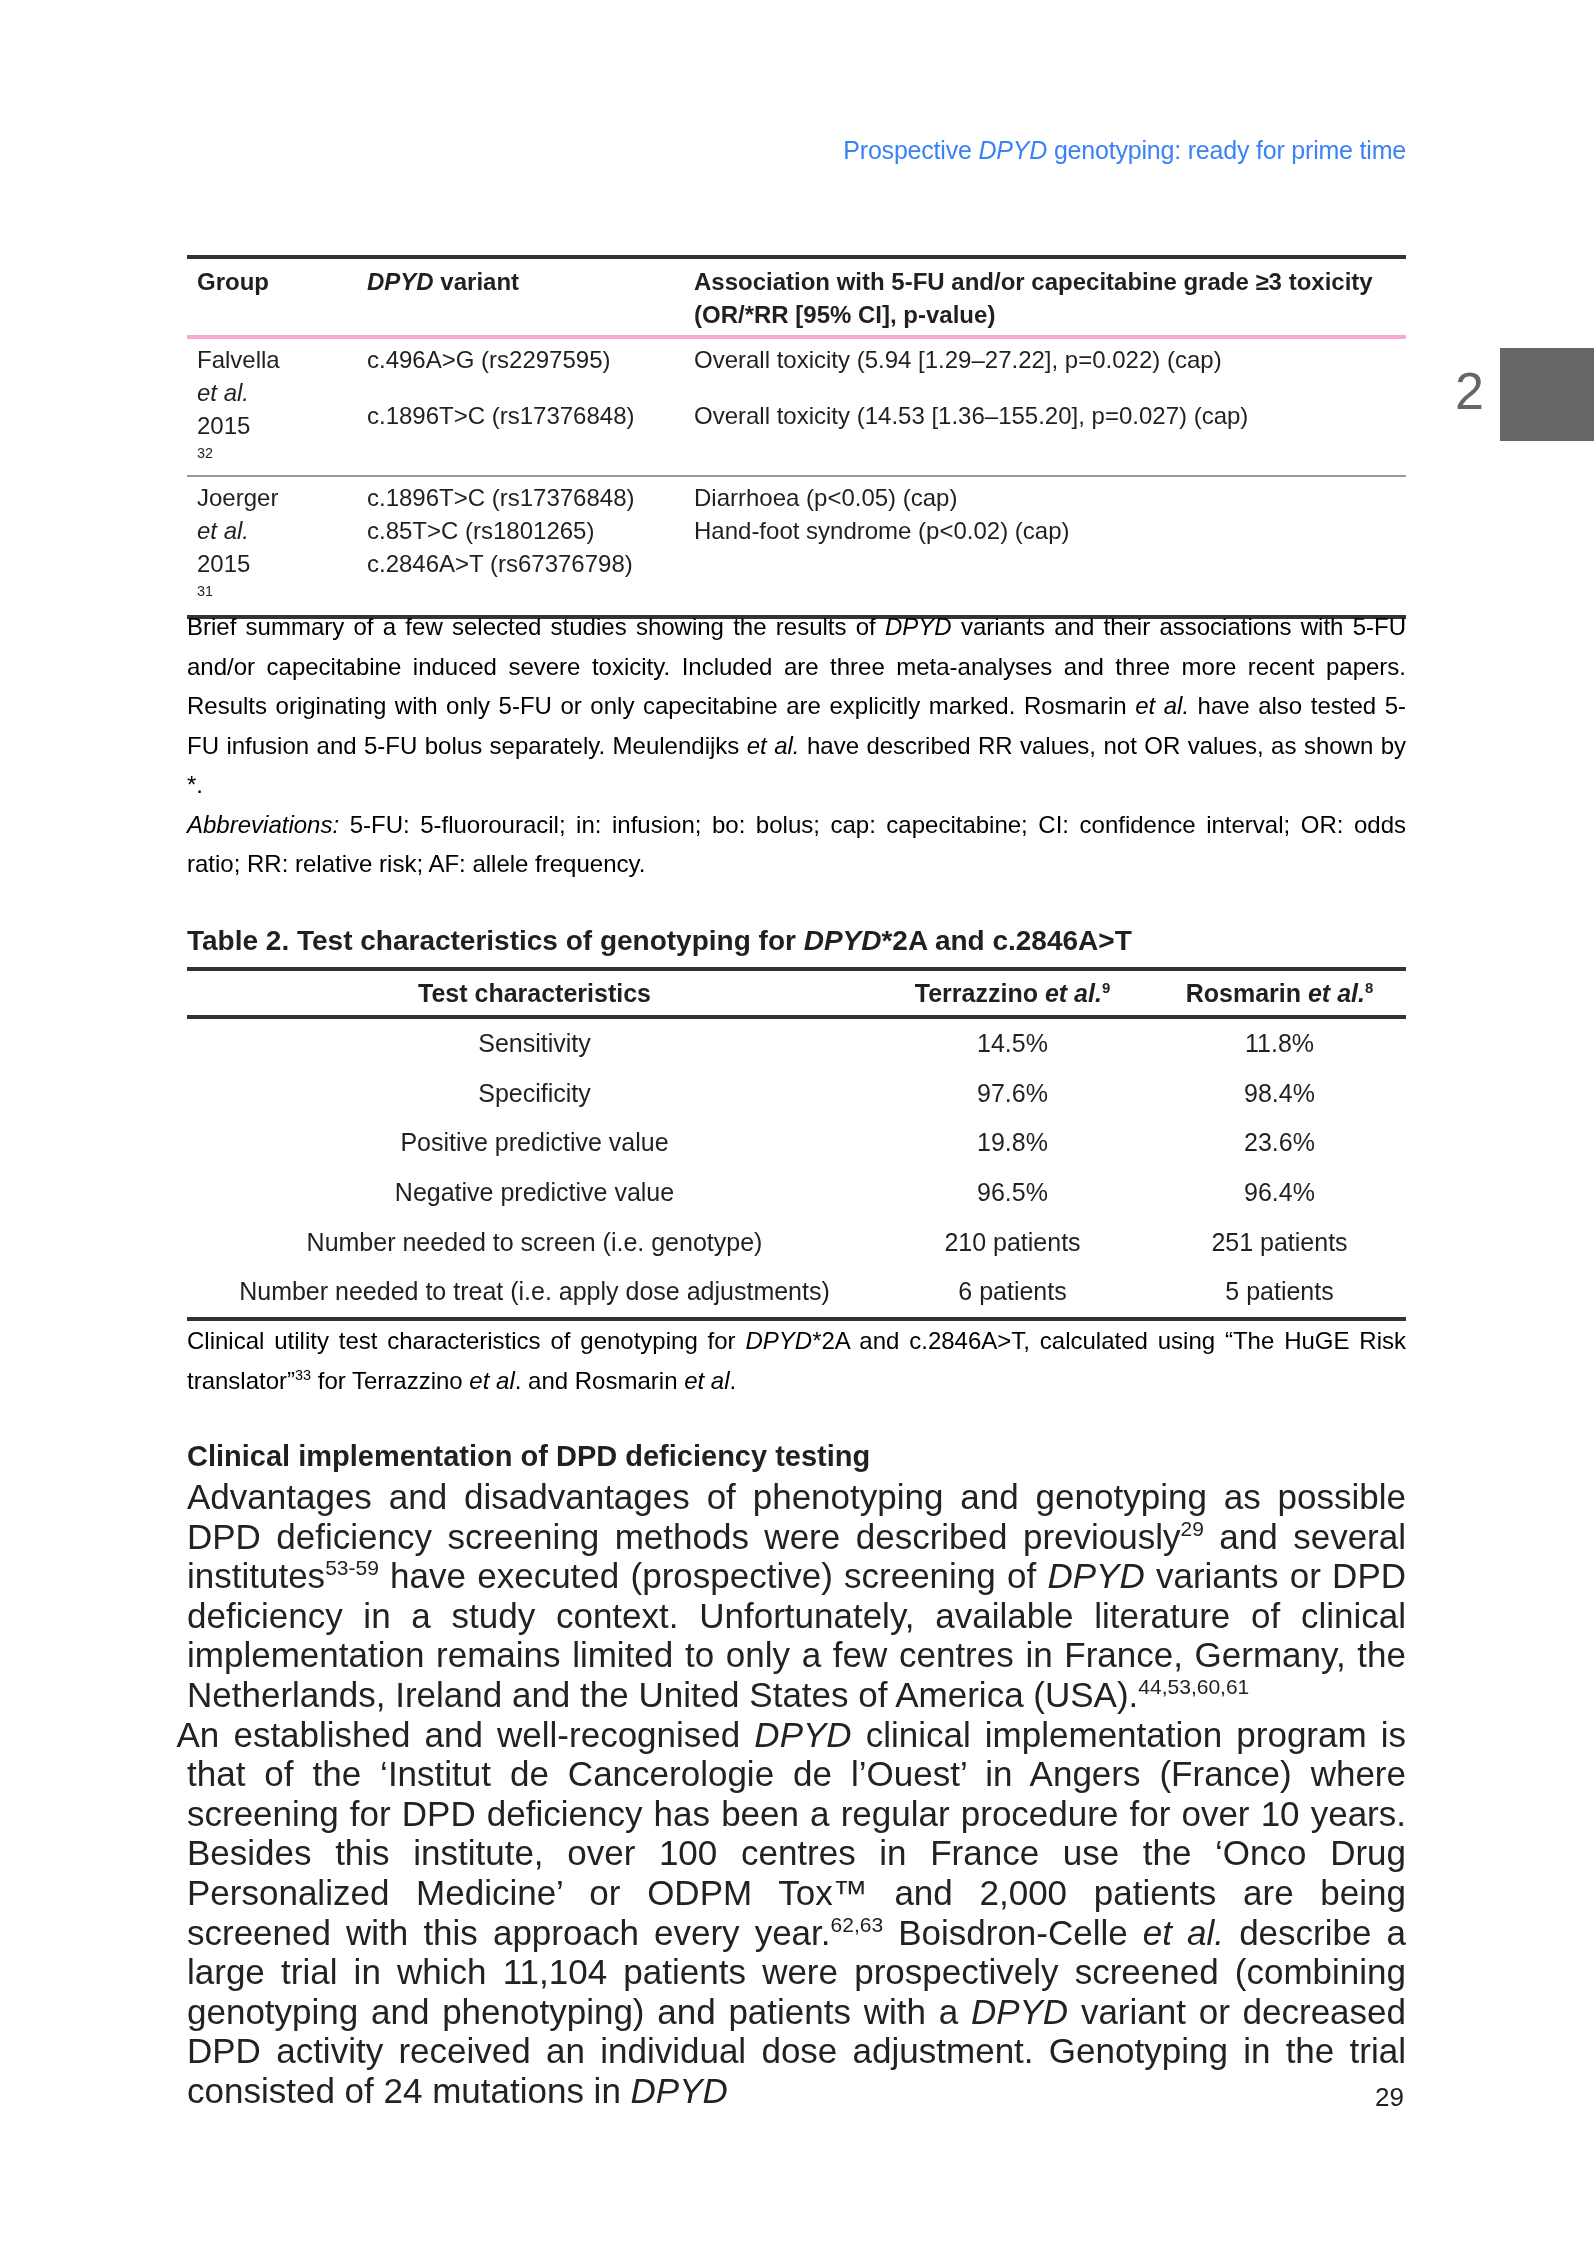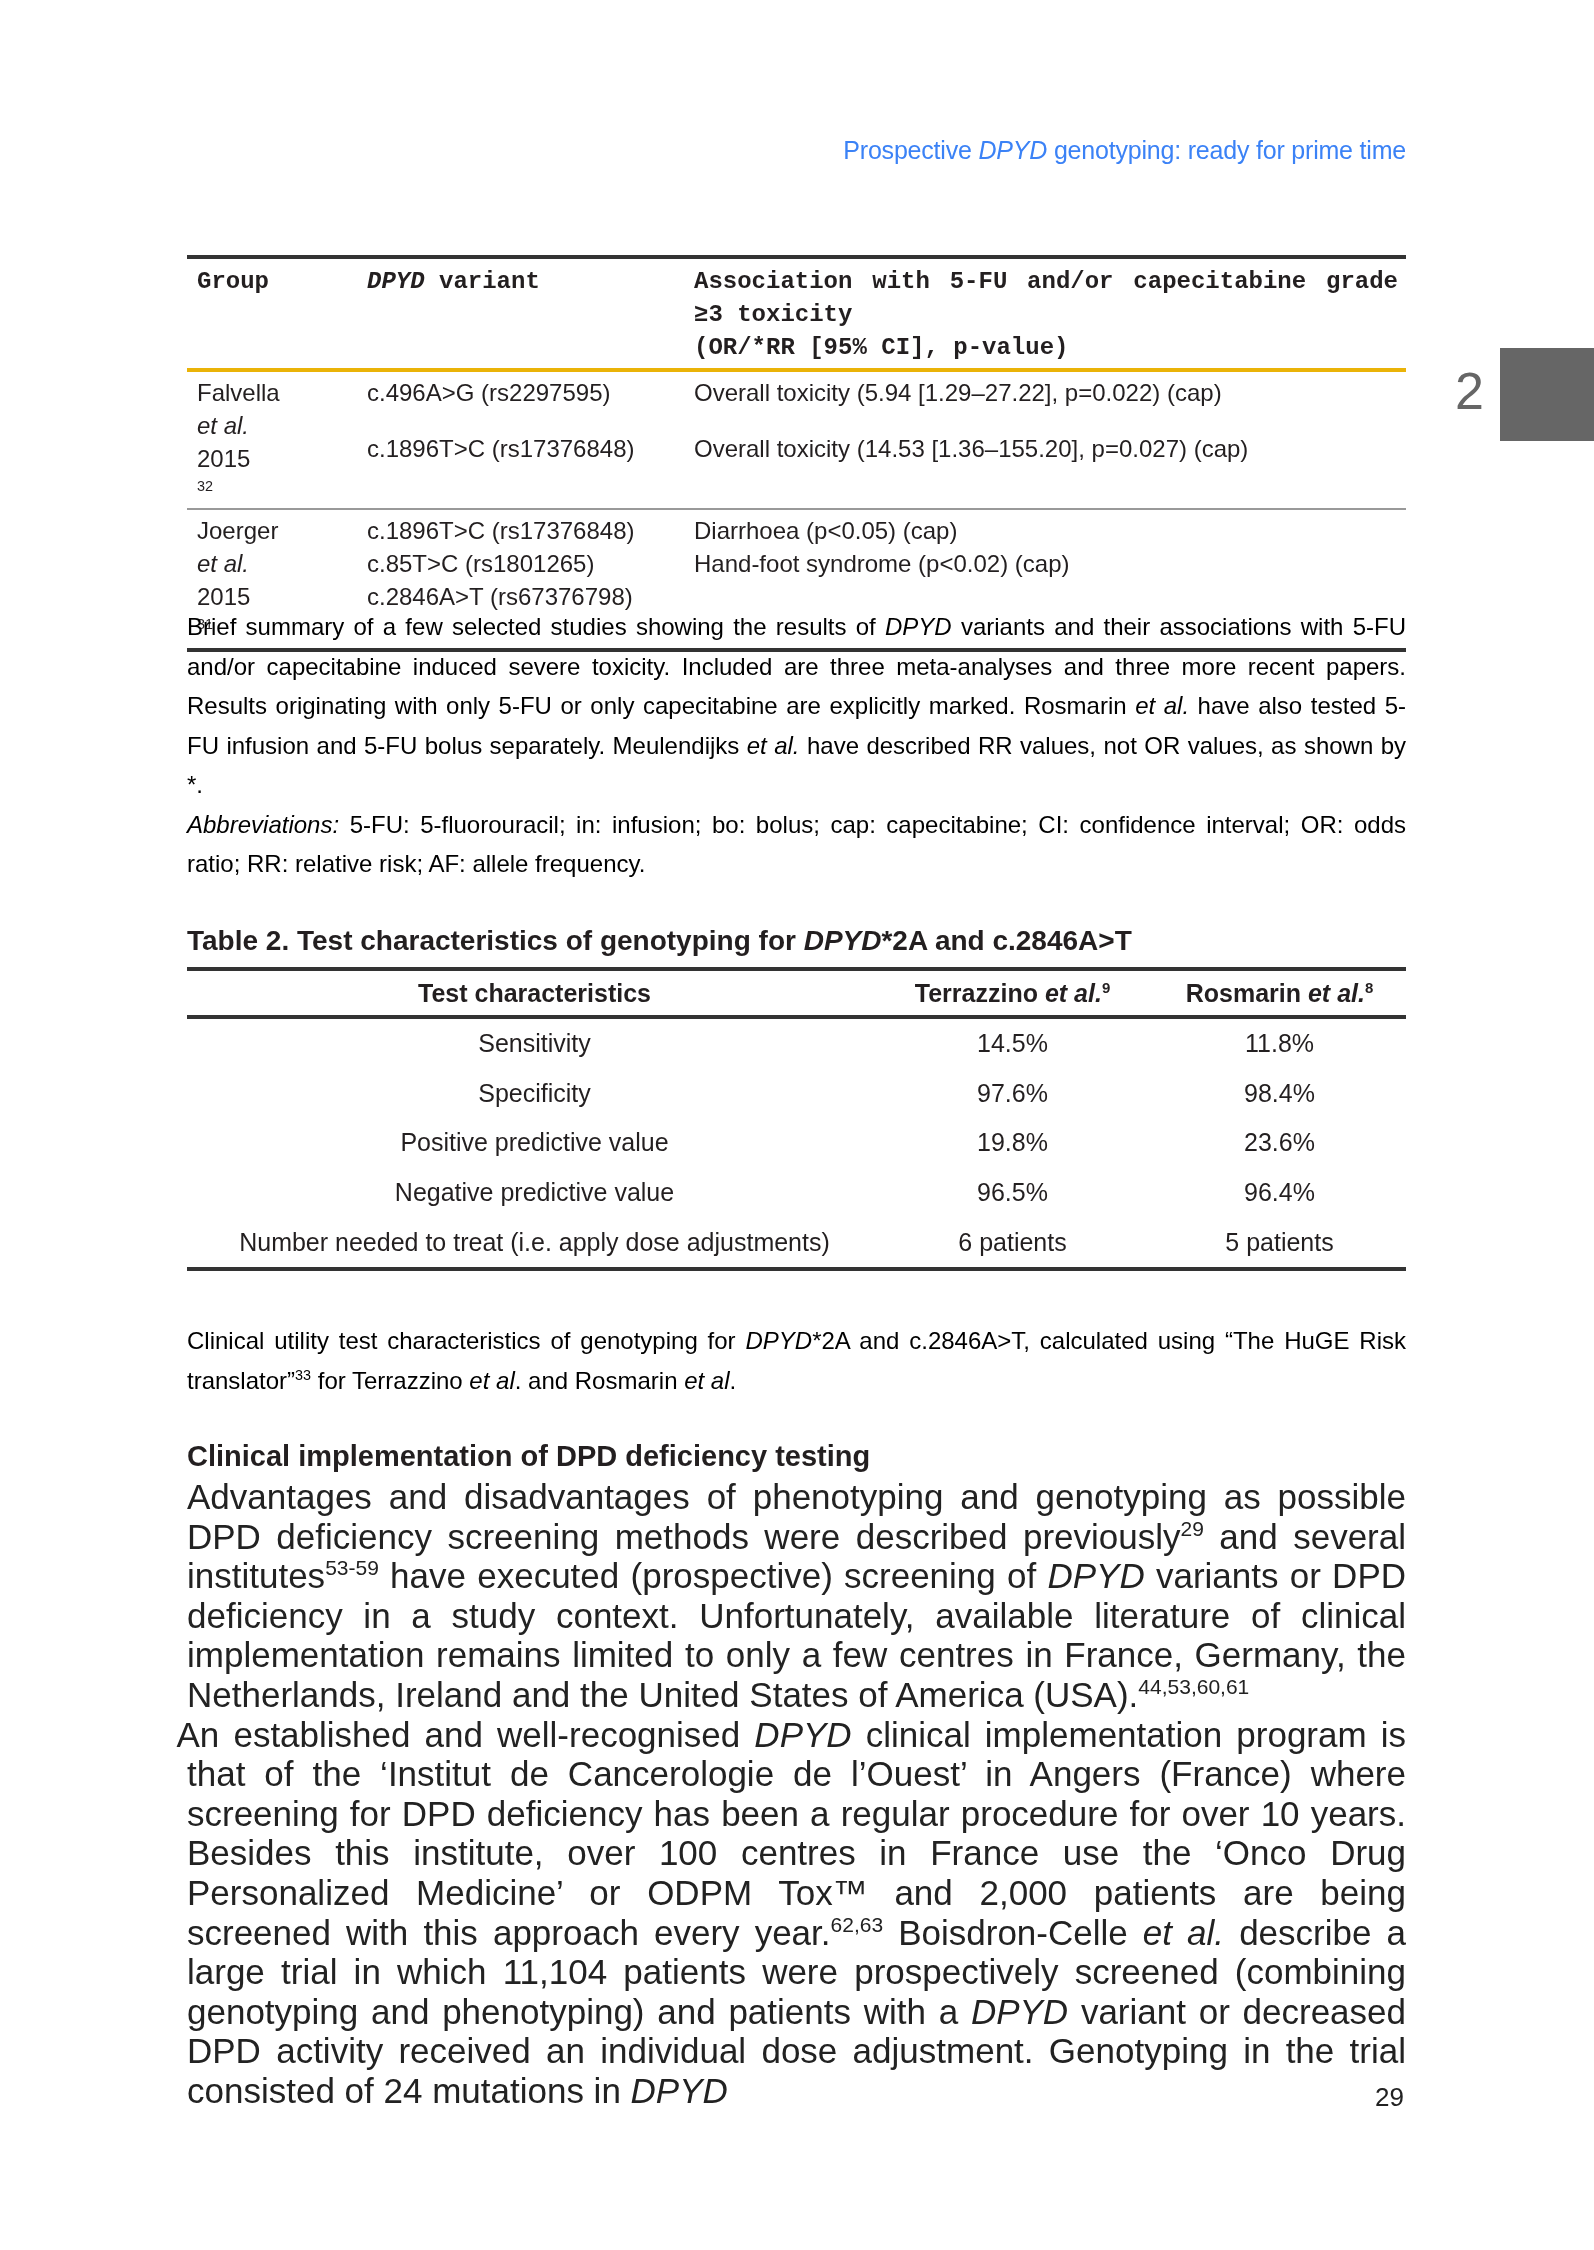--- a/index.html
+++ b/index.html
@@ -19,21 +19,21 @@
     }
     .chapter-num {
       position: absolute; top: 365px; left: 1455px;
       font-size: 52px; color: #666666; line-height: 1;
     }
     .col { position: absolute; left: 187px; width: 1219px; }
 
     
     .t1 { position: absolute; left: 187px; top: 255px; width: 1219px; border-collapse: collapse; font-size: 24px; line-height: 33px; }
     .t1 th, .t1 td { text-align: left; vertical-align: top; padding: 0 0 0 10px; }
-    .t1 thead tr { border-top: 4px solid #333; border-bottom: 4px solid #eab308; font-family: Liberation Mono, monospace; }
+    .t1 thead tr { border-top: 4px solid #333; border-bottom: 4px solid #f9a8d4; }
     .t1 thead th { font-weight: bold; padding-top: 6px; padding-bottom: 4px; }
     .t1 th.c3 { text-align: justify; text-align-last: left; padding-right: 8px; }
     .t1 tbody.g1 td { padding-top: 4px; }
     .t1 tbody.g1 { border-bottom: 2px solid #999; }
     .t1 tbody.g2 { border-bottom: 4px solid #333; }
     .t1 tbody.g2 td { padding-top: 4px; padding-bottom: 2px; }
     .t1 .w1 { width: 160px; }
     .t1 .w2 { width: 317px; }
     .stack span { display: block; }
     .vrow { height: 47px; }
@@ -149,20 +149,25 @@
       <td>Positive predictive value</td>
       <td>19.8%</td>
       <td>23.6%</td>
     </tr>
     <tr>
       <td>Negative predictive value</td>
       <td>96.5%</td>
       <td>96.4%</td>
     </tr>
     <tr>
+      <td>Number needed to screen (i.e. genotype)</td>
+      <td>210 patients</td>
+      <td>251 patients</td>
+    </tr>
+    <tr>
       <td>Number needed to treat (i.e. apply dose adjustments)</td>
       <td>6 patients</td>
       <td>5 patients</td>
     </tr>
   </tbody>
 </table>
 
 <div class="col" style="top:1321px;">
   <p class="caption"><span>Clinical utility test characteristics of genotyping for </span><i>DPYD</i><span>*2A and c.2846A&gt;T, calculated using “The HuGE Risk translator”</span><sup>33</sup><span> for Terrazzino </span><i>et al</i><span>. and Rosmarin </span><i>et al</i><span>.</span></p>
 </div>

